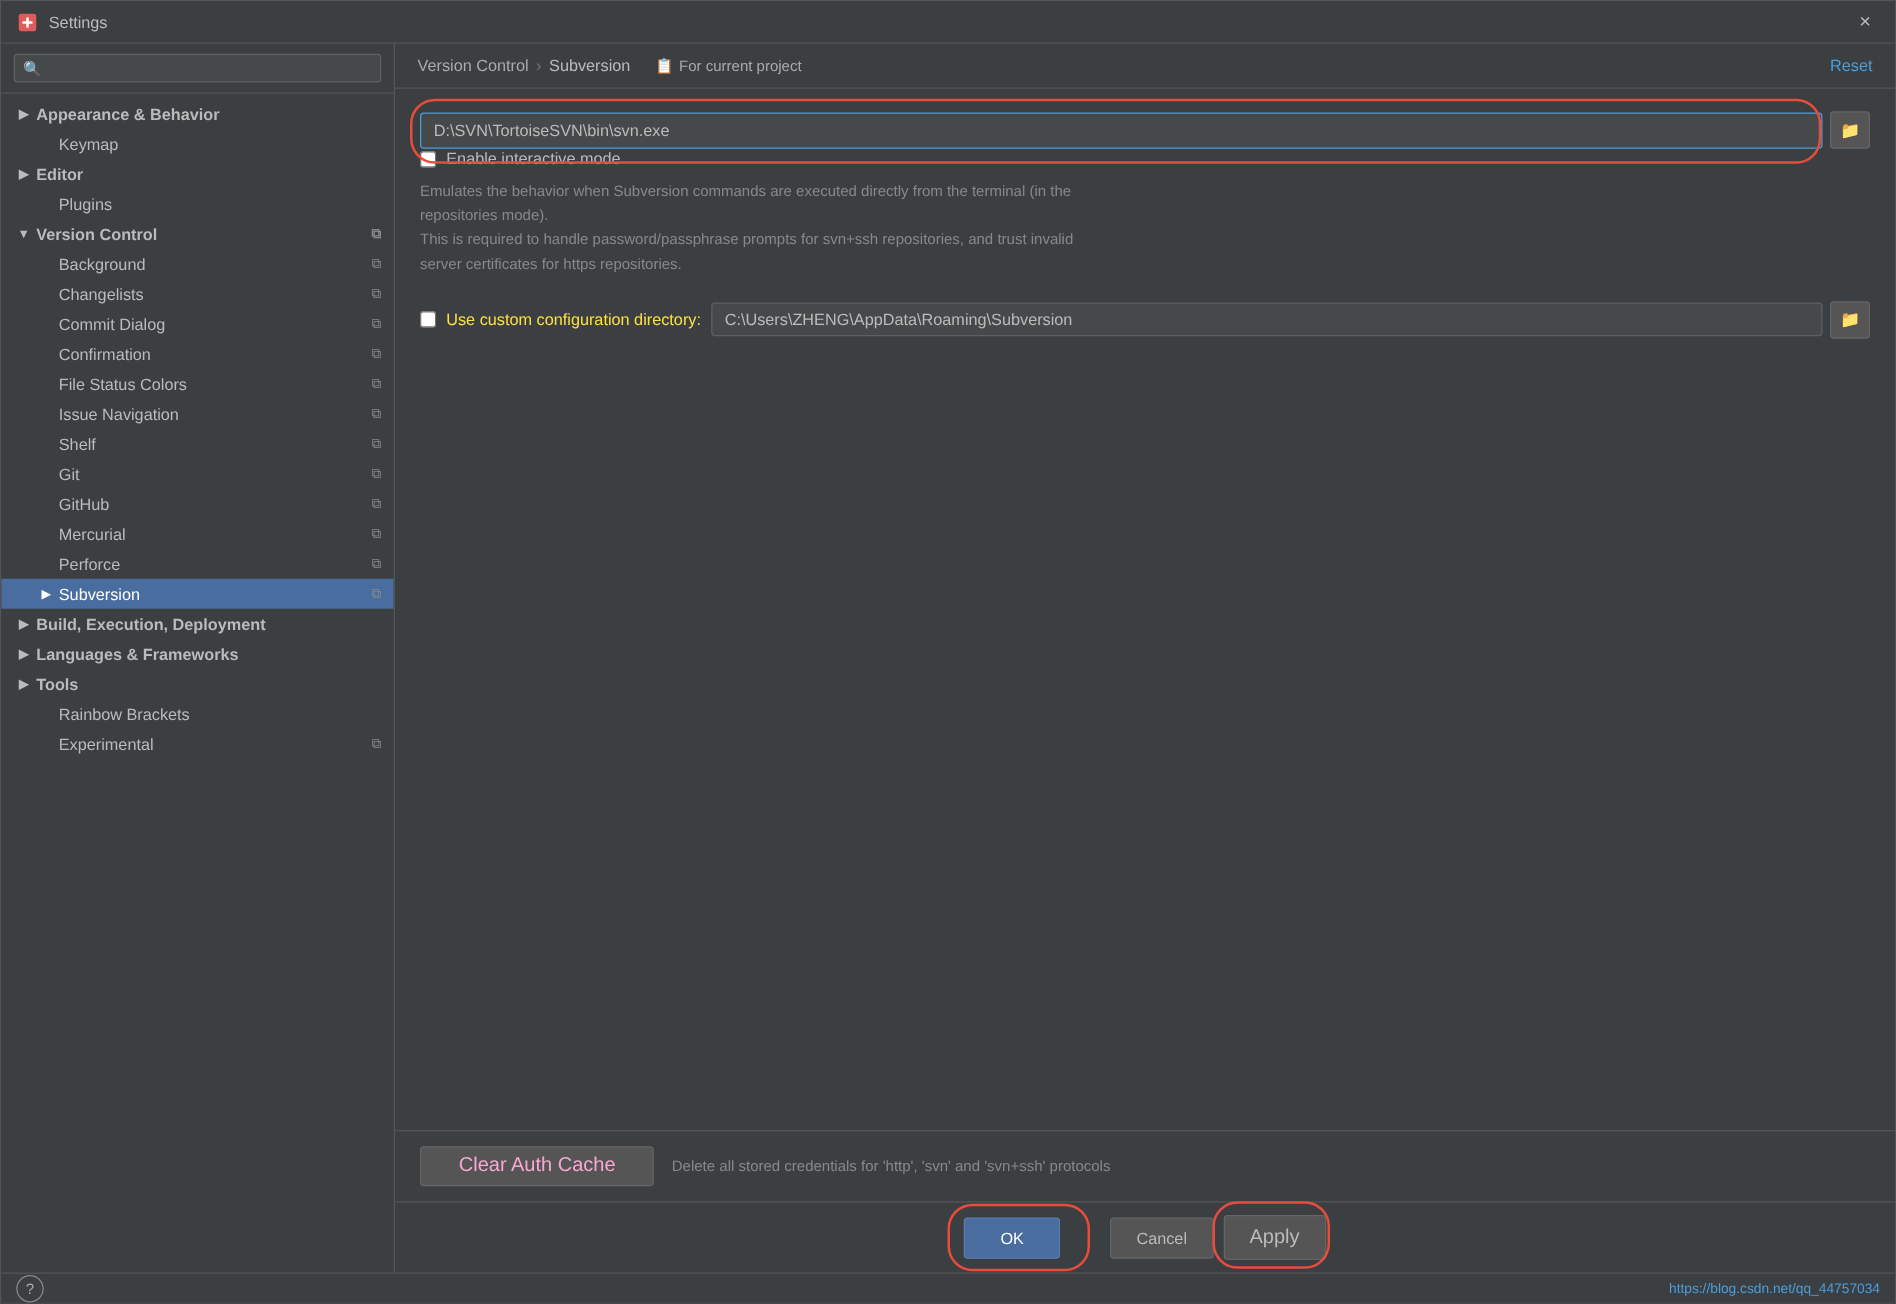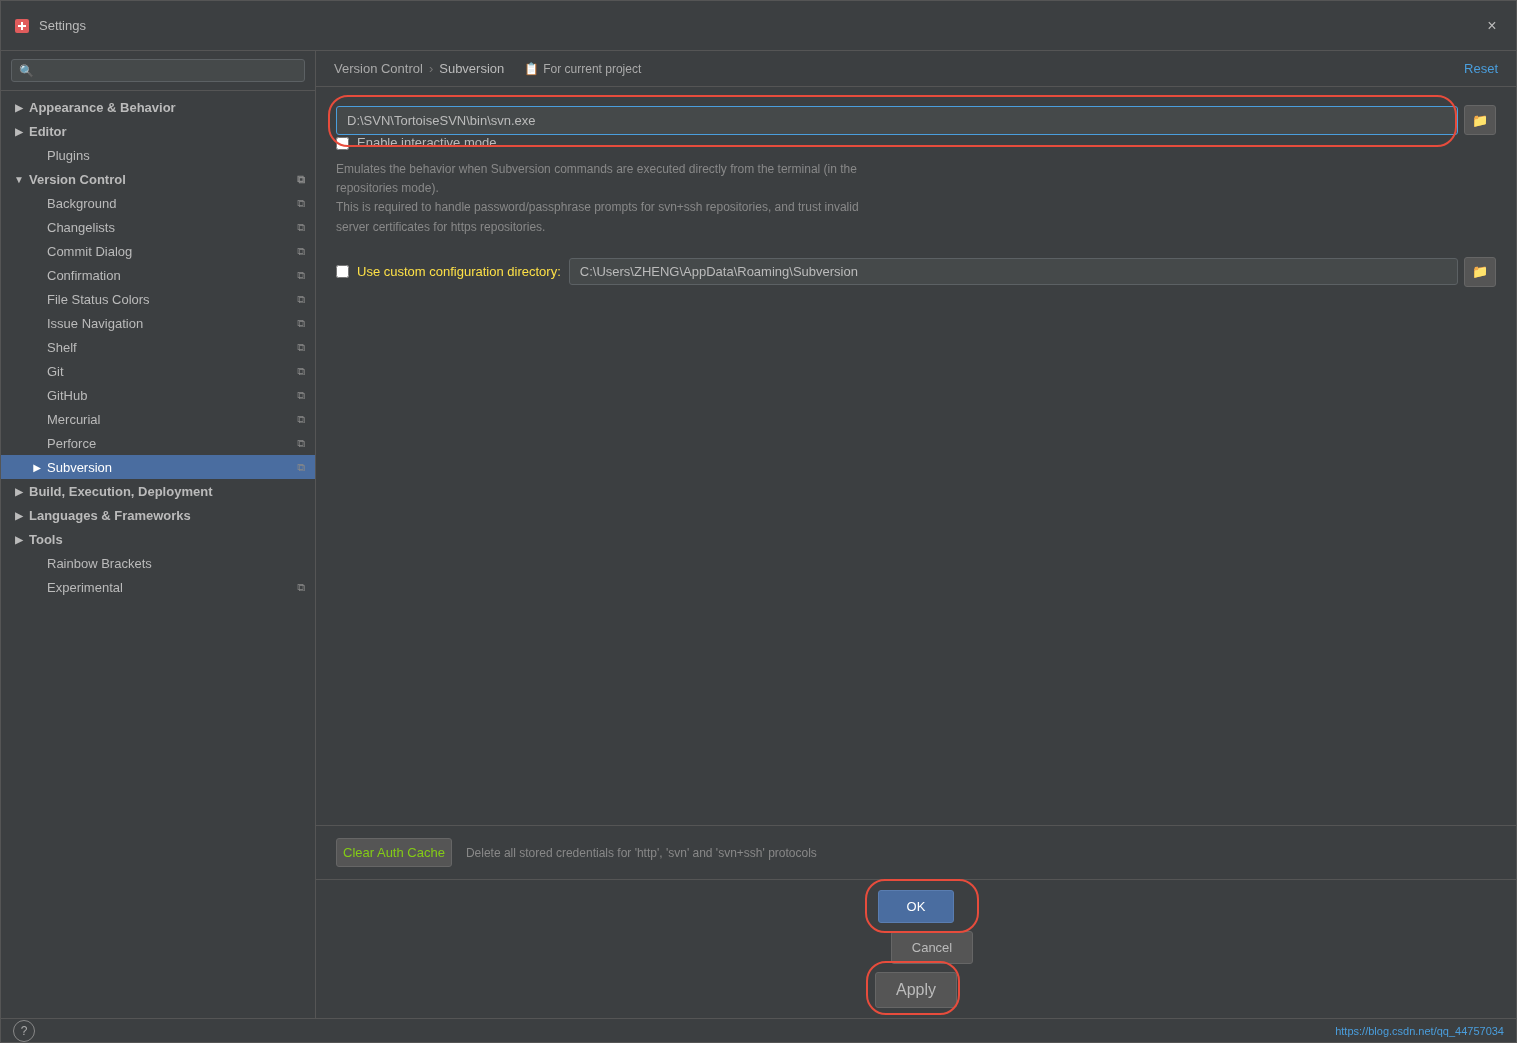--- a/index.html
+++ b/index.html
@@ -16,21 +16,21 @@
       width: 1517px;
       height: 1043px;
       background: #3c3f41;
       border: 1px solid #555;
       display: flex;
       flex-direction: column;
     }
     .title-bar {
       background: #3c3f41;
       border-bottom: 1px solid #555;
-      height: 50px;
+      height: 34px;
       display: flex;
       align-items: center;
       padding: 0 12px;
       flex-shrink: 0;
     }
     .title-bar-icon {
       width: 18px;
       height: 18px;
       margin-right: 8px;
       display: flex;
@@ -254,39 +254,38 @@
     }
     .bottom-actions {
       padding: 12px 20px;
       display: flex;
       align-items: center;
     }
     .clear-auth-btn {
       background: #555;
       border: 1px solid #666;
       border-radius: 3px;
-      padding: 6px 6px;
-      color: #84cc16;
-      cursor: pointer;
-      font-size: 13px;
+      padding: 6px 30px;
+      color: #f9a8d4;
+      cursor: pointer;
+      font-size: 16px;
     }
     .clear-auth-desc {
       color: #888;
       font-size: 12px;
       margin-left: 14px;
     }
     .dialog-buttons {
       display: flex;
       align-items: center;
       justify-content: center;
       padding: 10px 20px 10px 20px;
       gap: 8px;
       border-top: 1px solid #555;
       position: relative;
-      flex-direction: column;
     }
     .btn-ok {
       background: #4a6da0;
       border: 1px solid #5a7db0;
       border-radius: 3px;
       padding: 8px 28px;
       color: #ffffff;
       cursor: pointer;
       font-size: 13px;
       position: relative;
@@ -379,20 +378,24 @@
         <div class="search-input-wrapper">
           <span class="search-icon">🔍</span>
           <input type="text" style="">
         </div>
       </div>
       <div class="nav-tree" id="nav-tree">
           <div class="nav-item level-1">
             <span class="arrow">▶</span>
             <span>Appearance &amp; Behavior</span>
           </div>
+          <div class="nav-item level-2">
+            <span class="arrow"></span>
+            <span>Keymap</span>
+          </div>
           <div class="nav-item level-1">
             <span class="arrow">▶</span>
             <span>Editor</span>
           </div>
           <div class="nav-item level-2">
             <span class="arrow"></span>
             <span>Plugins</span>
           </div>
           <div class="nav-item level-1">
             <span class="arrow">▼</span>

